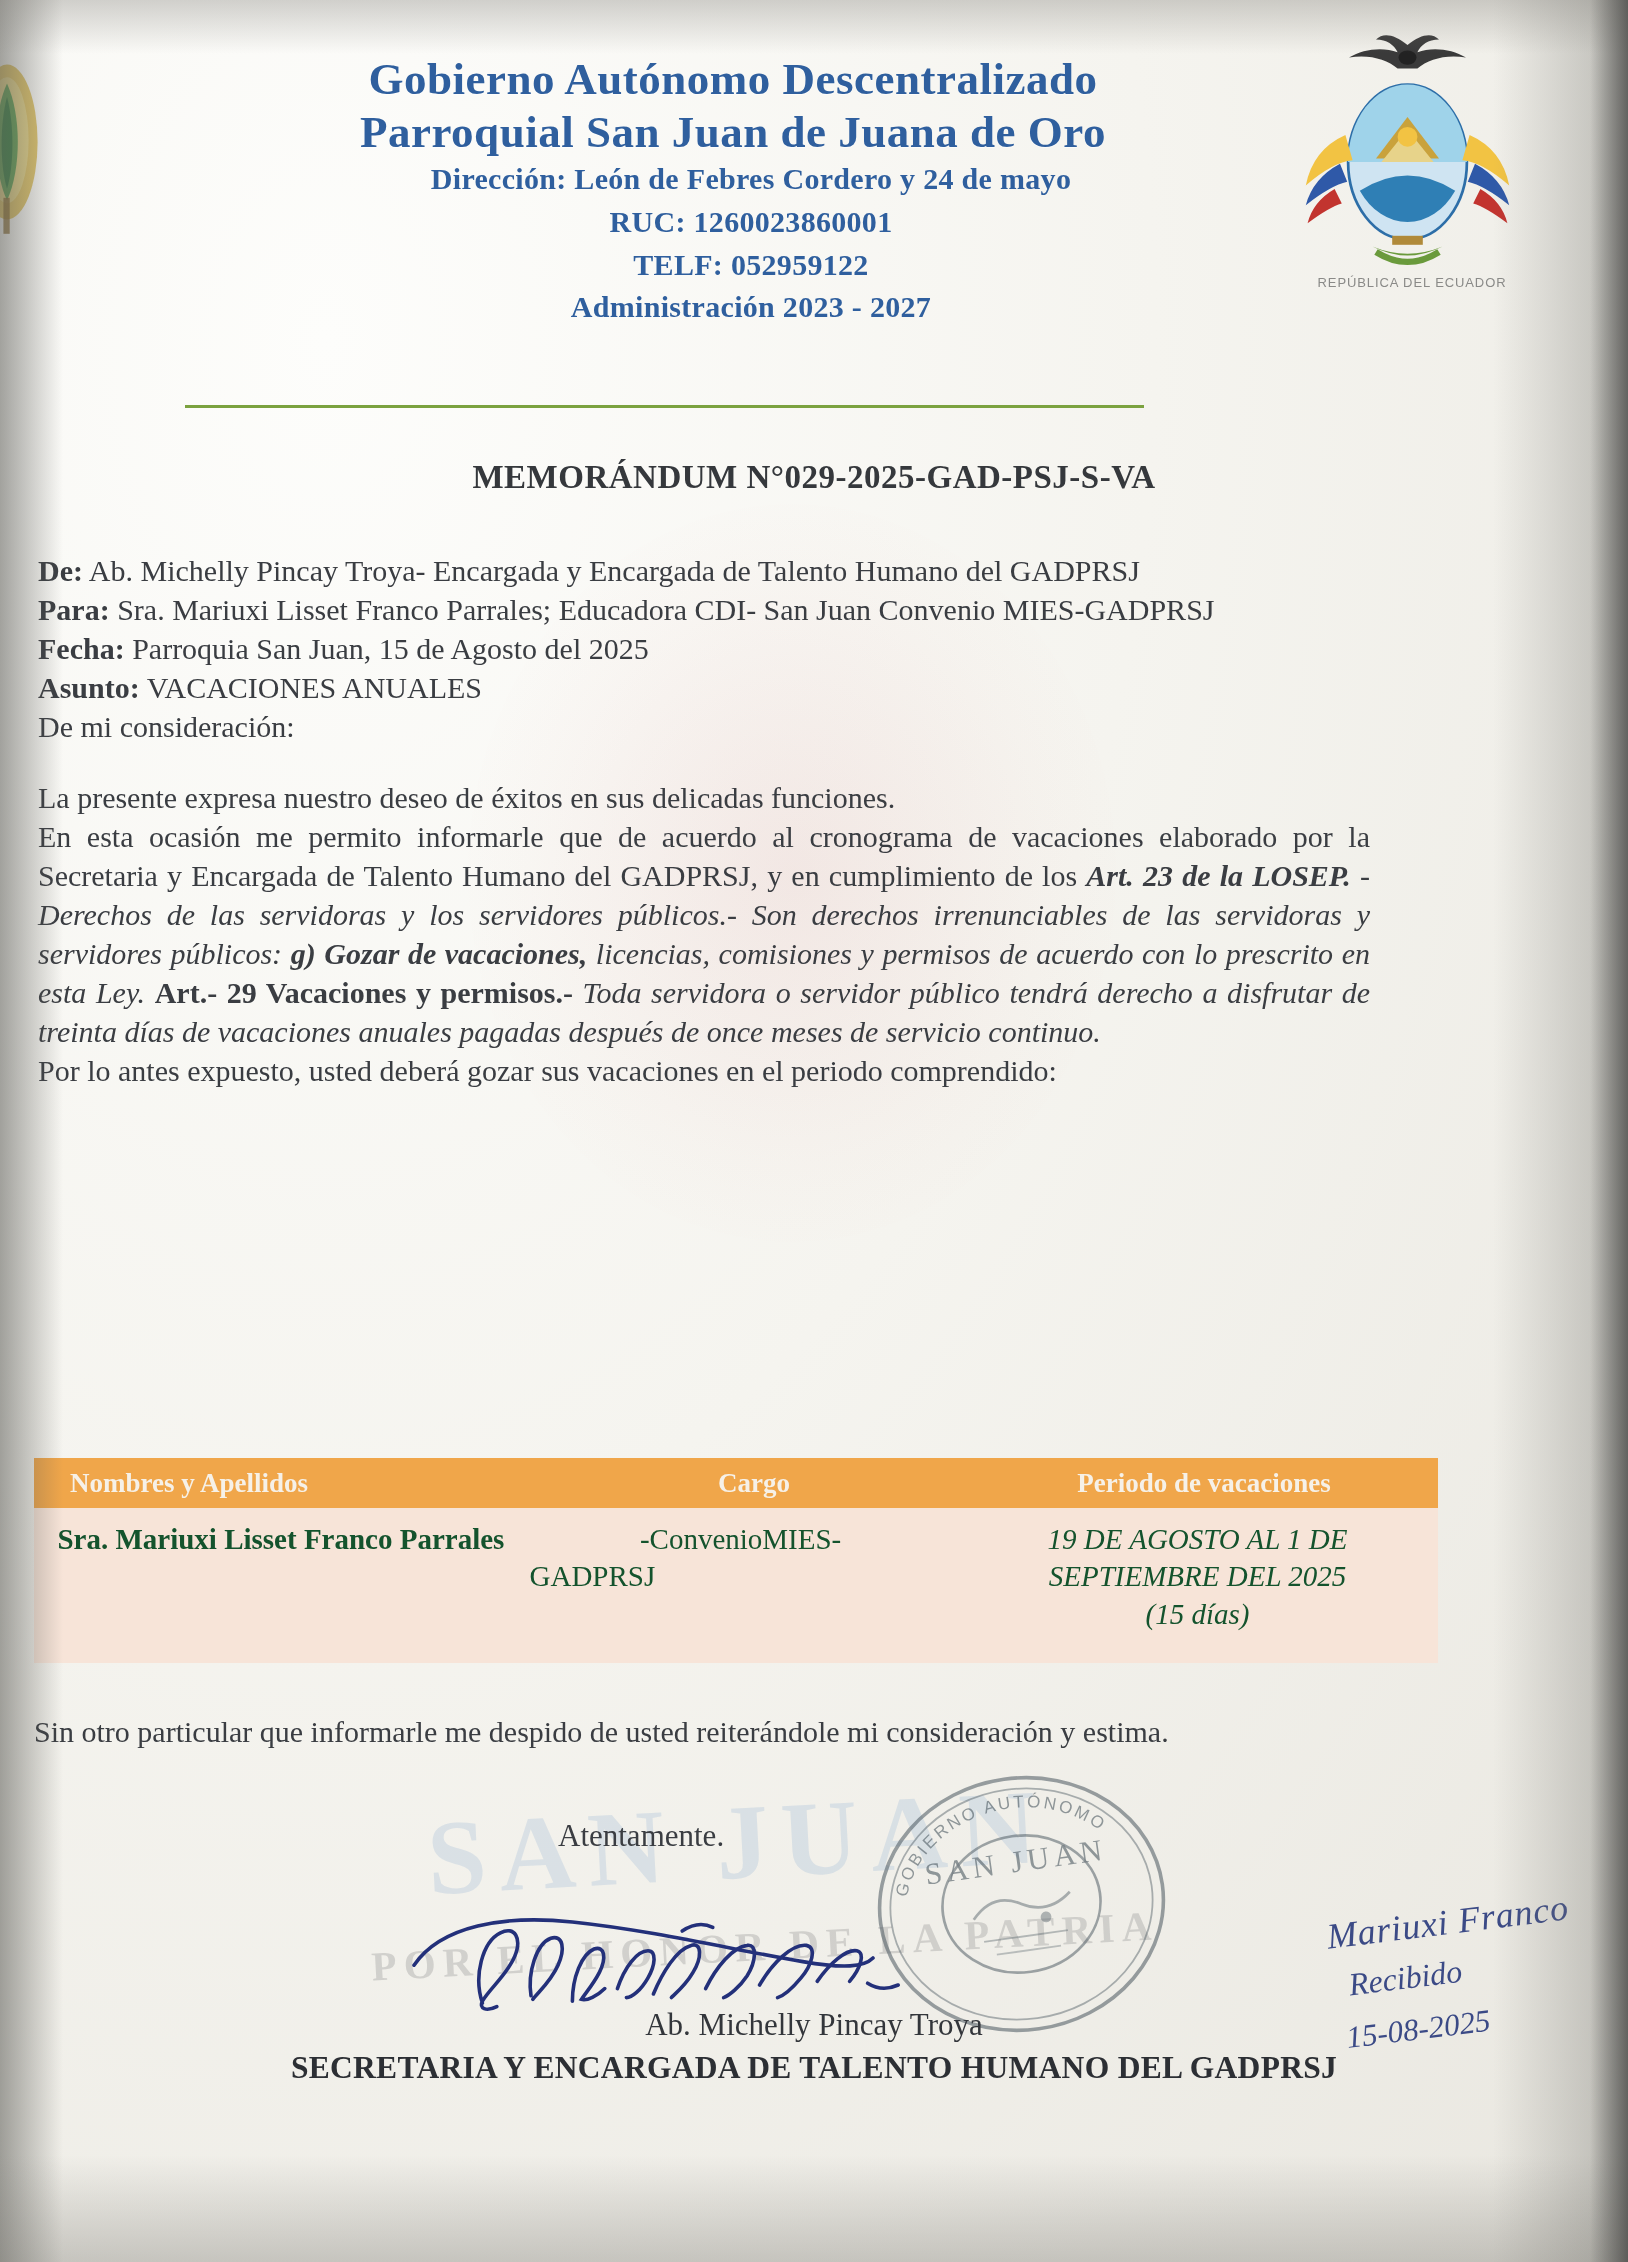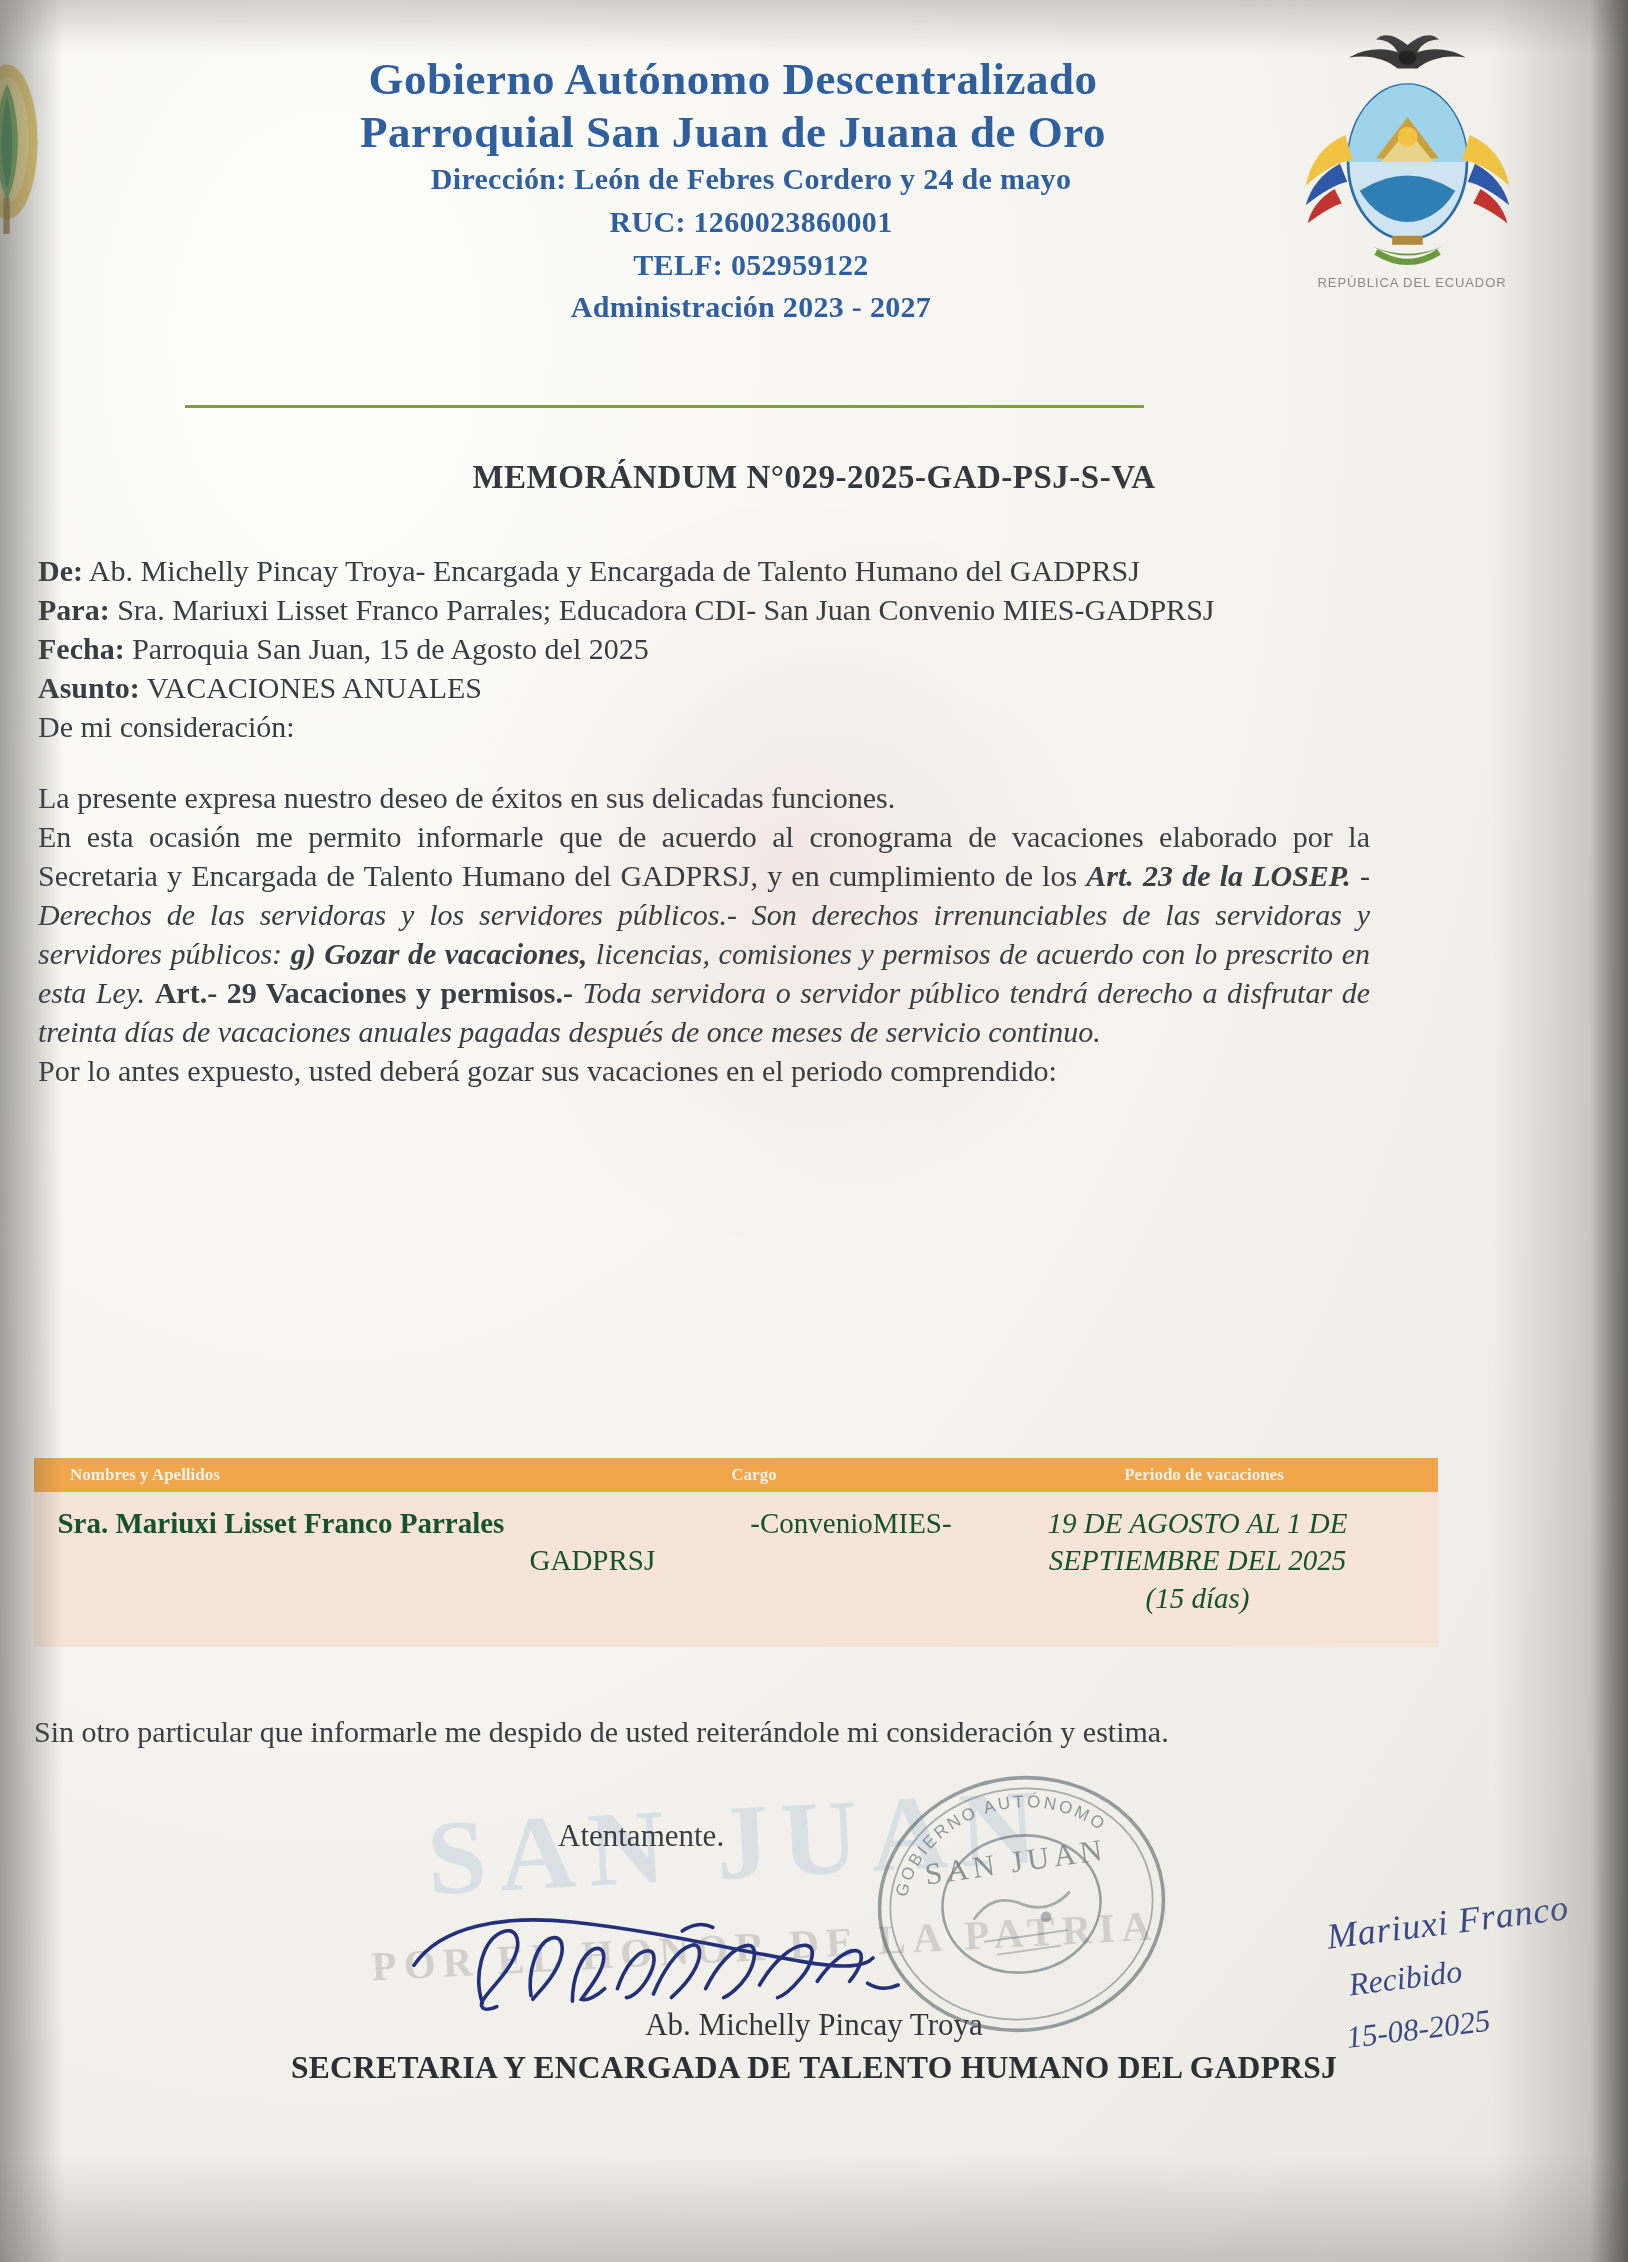--- a/index.html
+++ b/index.html
@@ -185,40 +185,40 @@
   
   .table {
     position: absolute;
     left: 34px; top: 1458px;
     width: 1404px;
     font-family: "Liberation Serif", serif;
   }
   .thead {
     display: flex;
     background: #f0a64a;
-    height: 34px;
+    height: 50px;
     align-items: center;
     color: #f6f1e8;
     font-weight: bold;
-    font-size: 17px;
+    font-size: 27px;
   }
   .thead .c1 { width: 468px; padding-left: 36px; }
   .thead .c2 { width: 432px; text-align: center; }
   .thead .c3 { width: 468px; text-align: center; }
   .tbody {
     display: flex;
     background: #f7e4d8;
     min-height: 126px;
     padding: 12.6px 0 16px 0;
     font-size: 29px;
     color: #14532d;
   }
   .tbody .c1 { width: 468px; padding-left: 23.4px; font-weight: bold; line-height: 1.30; }
   .tbody .c2 { width: 432px; line-height: 1.30; padding-left: 9px; }
-  .tbody .c2 .l2 { display: flex; justify-content: flex-end; padding-right: 5.4px;}
+  .tbody .c2 .l2 { display: flex; justify-content: center; padding-right: 5.4px;}
   .tbody .c3 { width: 486px; text-align: center; line-height: 1.30; font-style: italic; }
 
   
   .closing {
     position: absolute;
     left: 34px; top: 1712px;
     width: 1332px;
     font-family: "Liberation Serif", serif;
     font-size: 30px;
     line-height: 1.30;

